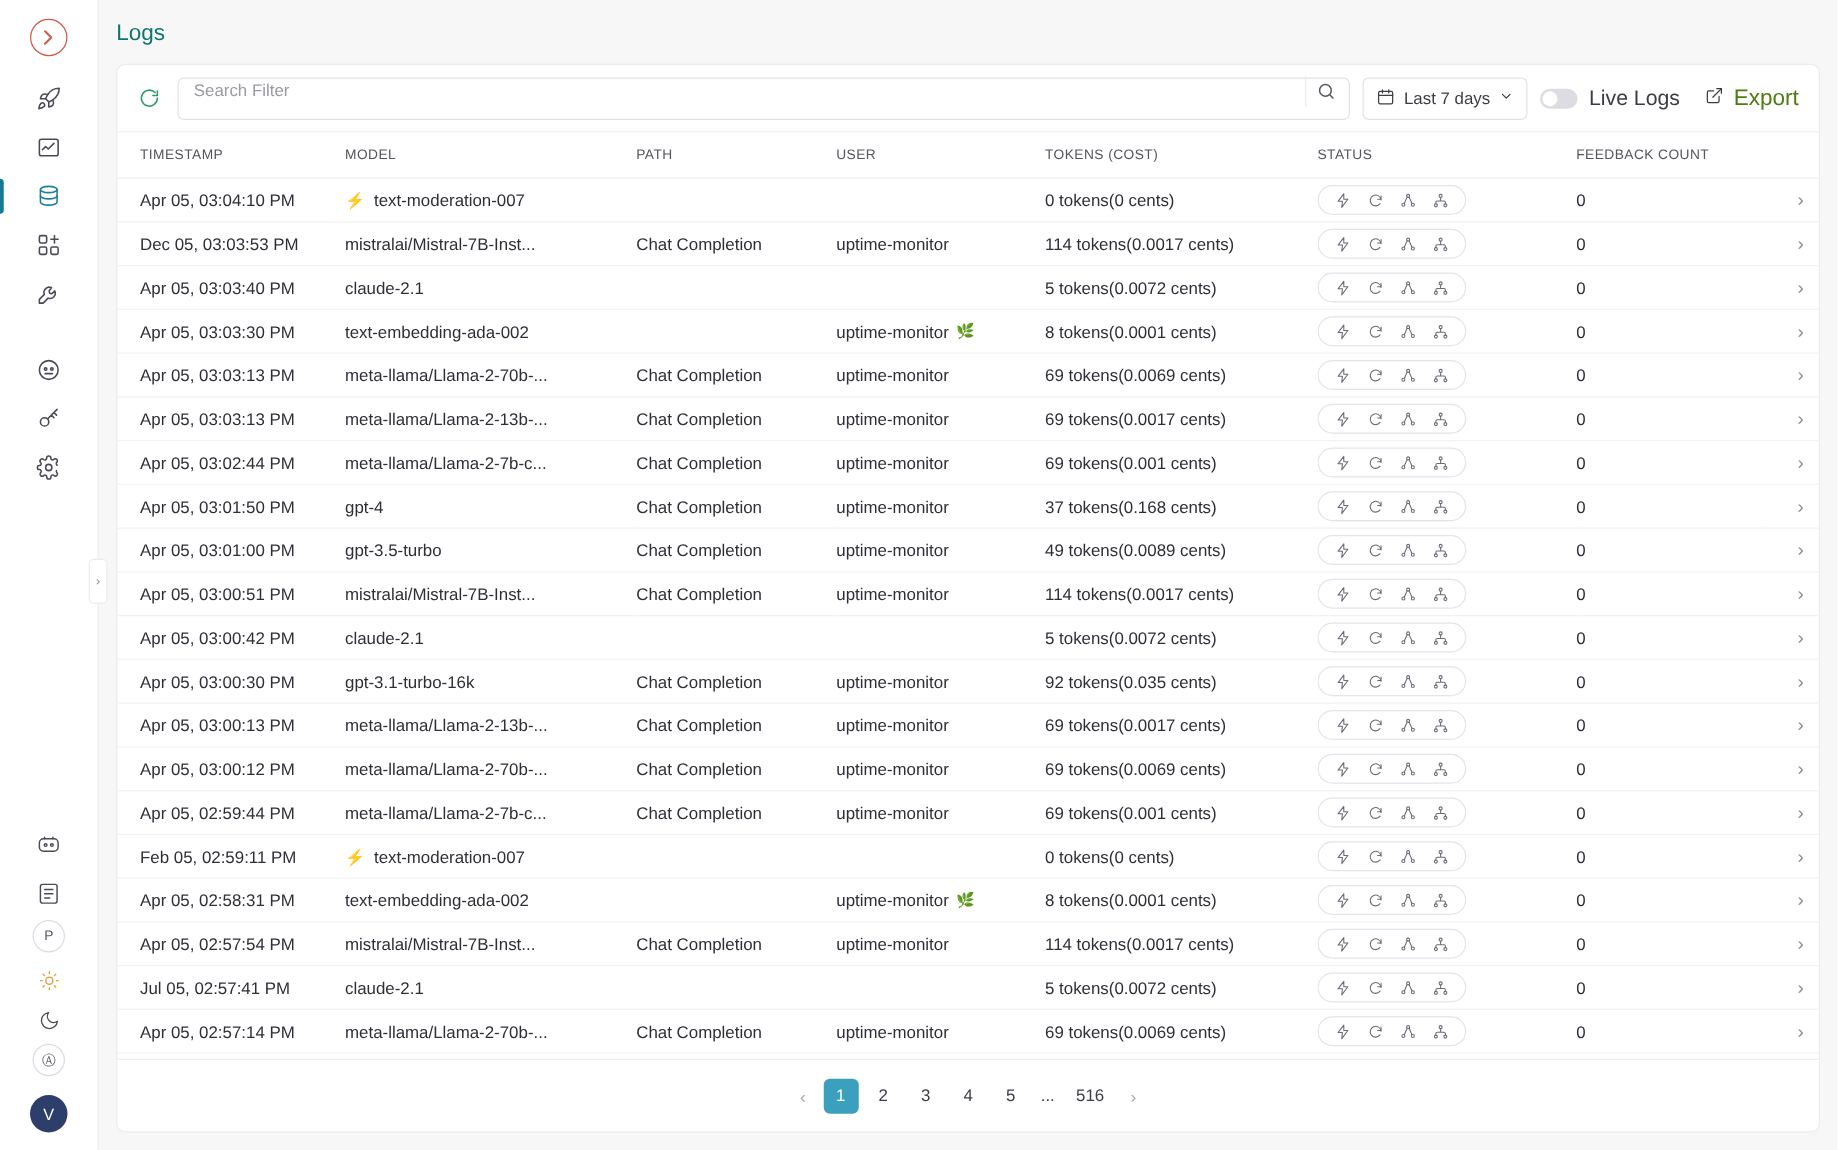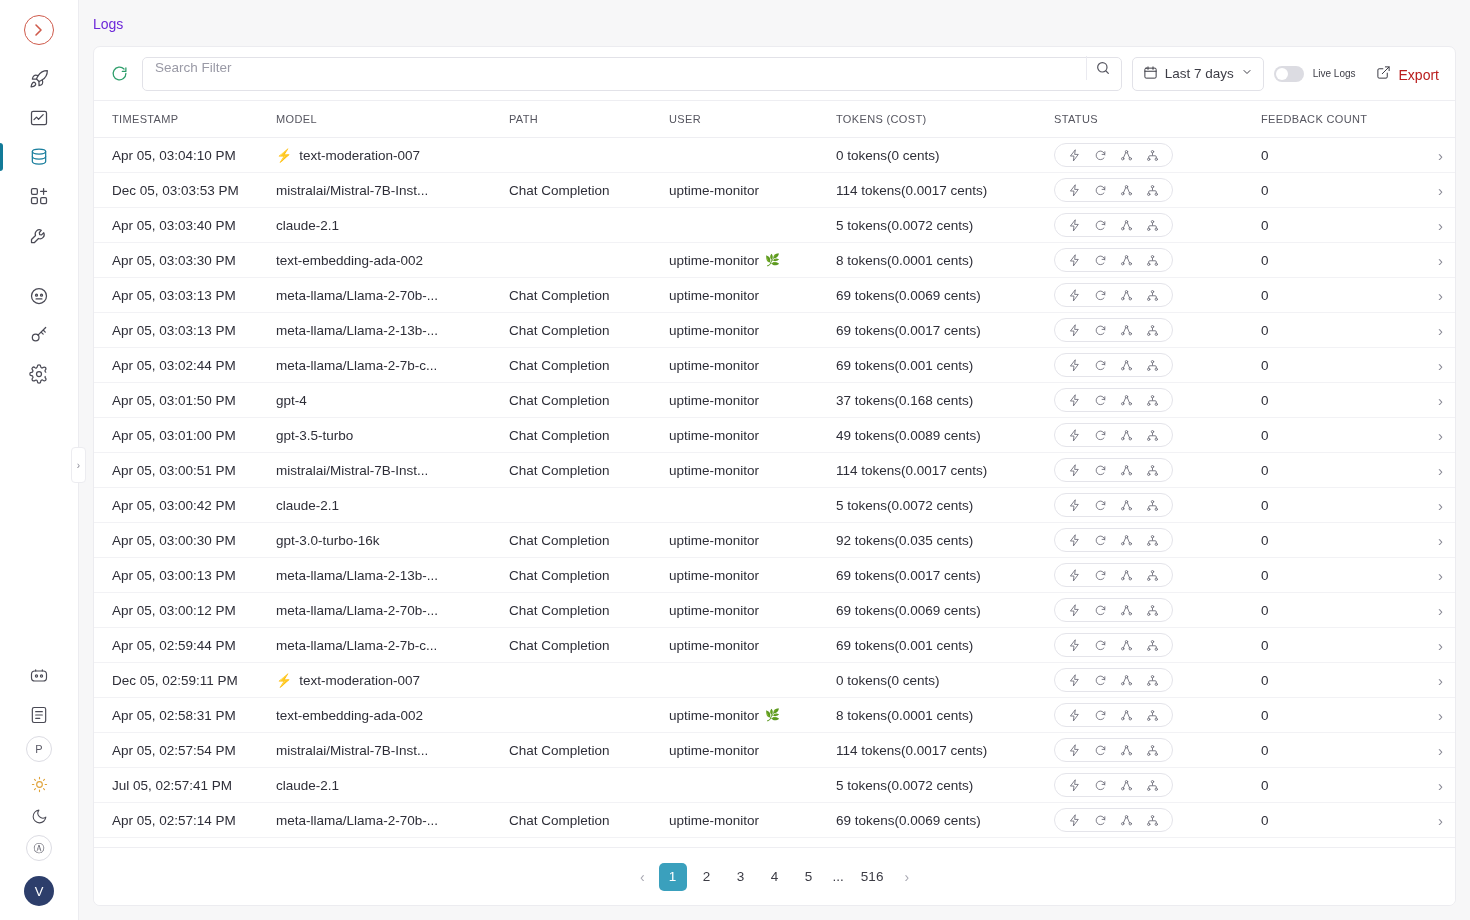--- a/index.html
+++ b/index.html
@@ -101,22 +101,22 @@
   }
 
   
   .main {
     flex: 1 1 auto;
     display: flex;
     flex-direction: column;
     min-width: 0;
   }
   .page-title {
-    font-size: 14px;
-    color: #6d28d9;
+    font-size: 18px;
+    color: #0f766e;
     padding: 16px 0 14px 14px;
     font-weight: 400;
   }
   .panel {
     margin: 0 14px 14px 14px;
     background: #fff;
     border: 1px solid #ececf0;
     border-radius: 7px;
     flex: 1 1 auto;
     display: flex;
@@ -171,41 +171,41 @@
     border: 1px solid #e2e2e8;
     border-radius: 5px;
     padding: 0 10px;
     font-size: 13.5px;
     color: #3c3c45;
     cursor: pointer;
     white-space: nowrap;
   }
   .live-logs {
     display: flex; align-items: center; gap: 9px;
-    font-size: 10px; color: #3c3c45;
+    font-size: 17px; color: #3c3c45;
     white-space: nowrap;
   }
   .toggle {
     width: 30px; height: 16px;
     background: #dcdce2;
     border-radius: 9px;
     position: relative;
     cursor: pointer;
   }
   .toggle::after {
     content: "";
     position: absolute;
     left: 2px; top: 2px;
     width: 12px; height: 12px;
     border-radius: 50%;
     background: #fff;
   }
   .export-btn {
-    display: flex; align-items: flex-end; gap: 8px;
-    font-size: 14px; color: #b91c1c;
+    display: flex; align-items: center; gap: 8px;
+    font-size: 18px; color: #4d7c0f;
     padding: 0 6px 0 10px;
     cursor: pointer;
     white-space: nowrap;
   }
 
   
   .table-scroll {
     flex: 1 1 auto;
     overflow: hidden;
   }
@@ -893,21 +893,21 @@
                       <path d="M12 7.5v4M5 16.5v-2a2 2 0 0 1 2-2h10a2 2 0 0 1 2 2v2"></path>
                     </svg>
 </span></td>
                 <td>0</td>
                 <td class="chev">›</td>
               </tr>
               <tr>
                 <td>Apr 05, 03:00:30 PM</td>
                 <td>
                   <span class="model-cell">
-                    <span>gpt-3.0-turbo-16k</span>
+                    <span>gpt-3.1-turbo-16k</span>
                   </span>
                 </td>
                 <td>Chat Completion</td>
                 <td>
                   <span class="user-cell">
                     <span>uptime-monitor</span>
                   </span>
                 </td>
                 <td>92 tokens(0.035 cents)</td>
                 <td><span class="status-pill">
@@ -1042,21 +1042,21 @@
                       <circle cx="12" cy="5" r="2.2"></circle>
                       <circle cx="5" cy="19" r="2.2"></circle>
                       <circle cx="19" cy="19" r="2.2"></circle>
                       <path d="M12 7.5v4M5 16.5v-2a2 2 0 0 1 2-2h10a2 2 0 0 1 2 2v2"></path>
                     </svg>
 </span></td>
                 <td>0</td>
                 <td class="chev">›</td>
               </tr>
               <tr>
-                <td>Dec 05, 02:59:11 PM</td>
+                <td>Feb 05, 02:59:11 PM</td>
                 <td>
                   <span class="model-cell">
                     <span class="bolt">⚡</span>
                     <span>text-moderation-007</span>
                   </span>
                 </td>
                 <td></td>
                 <td>
                   <span class="user-cell">
                     <span></span>

